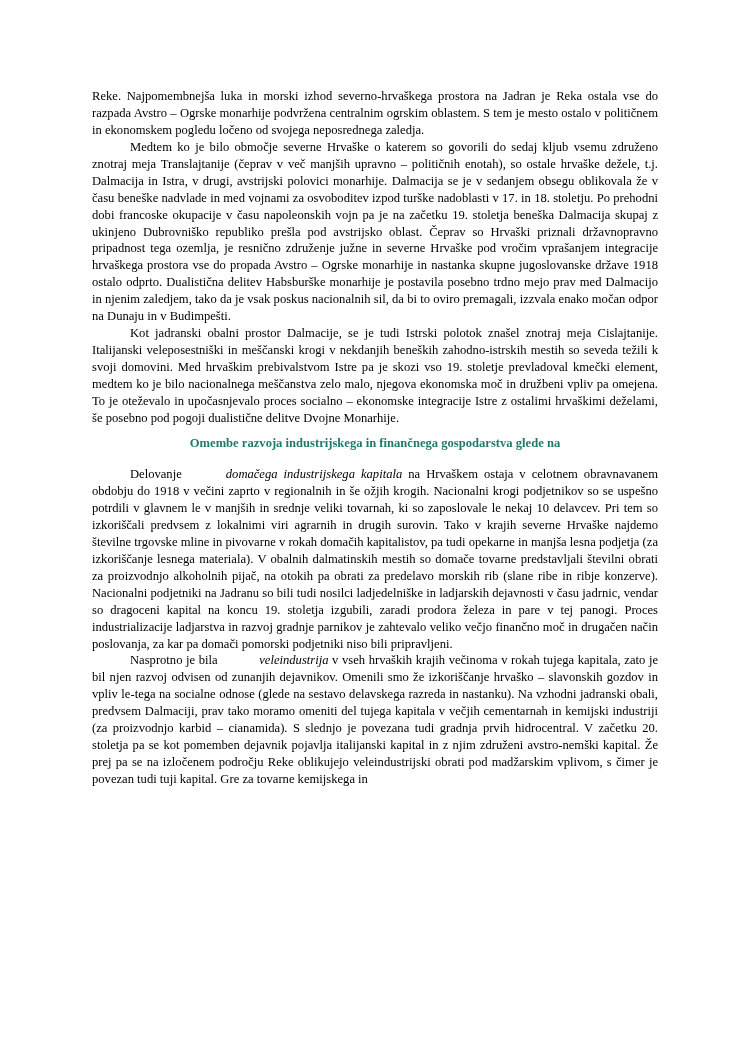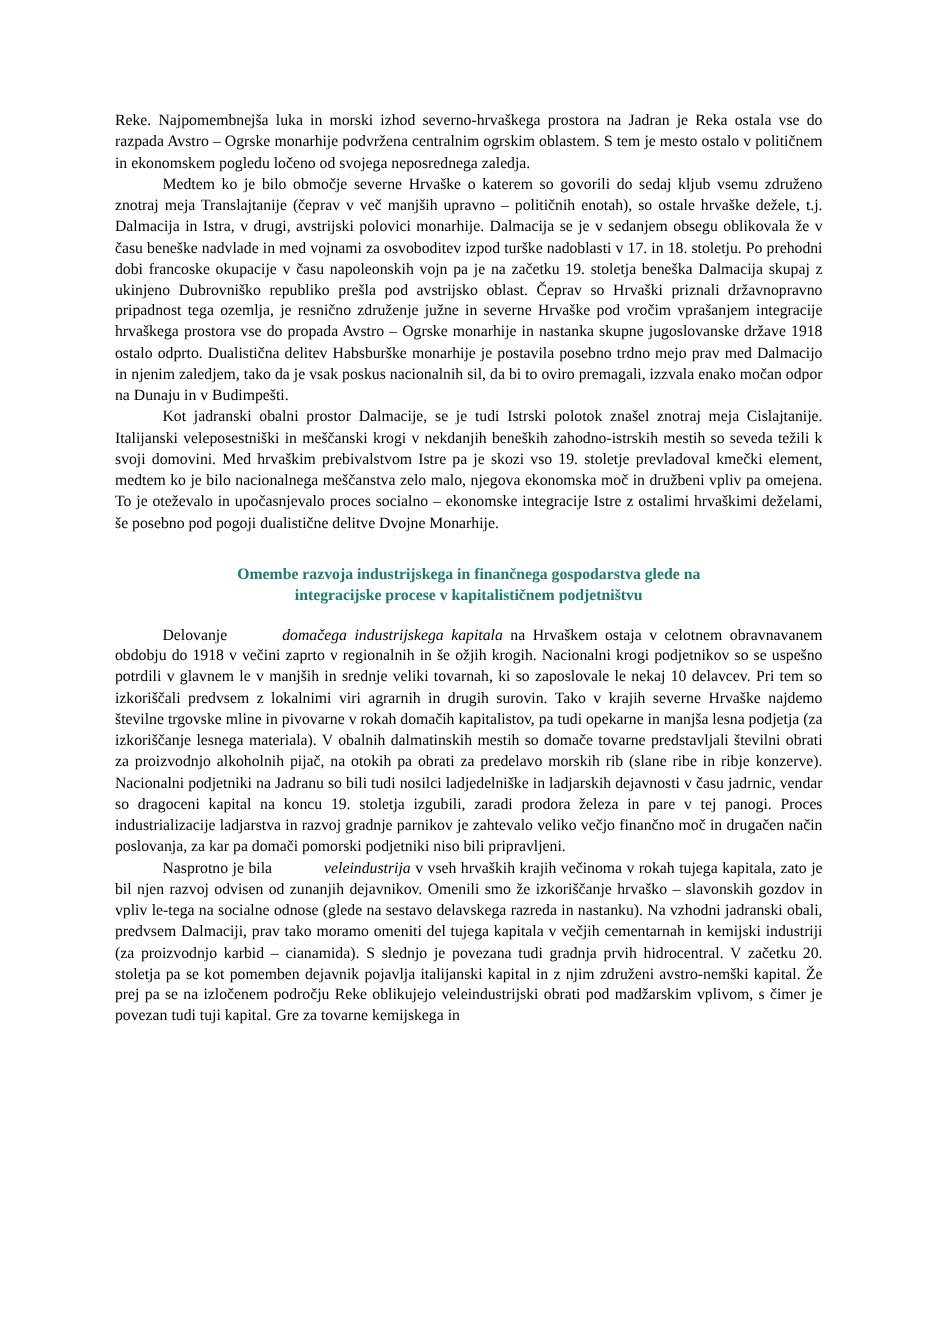--- a/index.html
+++ b/index.html
@@ -30,21 +30,21 @@
     margin: 0;
     text-align: justify;
     text-justify: inter-word;
   }
   .para.indent::before {
     content: "";
     display: inline-block;
     width: 38px;
   }
   .heading {
-    margin: 24px 0 14px 0;
+    margin: 8px 0 14px 0;
     text-align: center;
     color: #1f7a6e;
     font-weight: bold;
     font-size: 12.6px;
     line-height: 1.38;
     padding: 0 26px;
   }
   .heading .line {
     display: block;
   }
@@ -60,21 +60,20 @@
   <div class="doc-body">
 
     <p class="para">Reke. Najpomembnejša luka in morski izhod severno-hrvaškega prostora na Jadran je Reka ostala vse do razpada Avstro – Ogrske monarhije podvržena centralnim ogrskim oblastem. S tem je mesto ostalo v političnem in ekonomskem pogledu ločeno od svojega neposrednega zaledja.</p>
 
     <p class="para indent">Medtem ko je bilo območje severne Hrvaške o katerem so govorili do sedaj kljub vsemu združeno znotraj meja Translajtanije (čeprav v več manjših upravno – političnih enotah), so ostale hrvaške dežele, t.j. Dalmacija in Istra, v drugi, avstrijski polovici monarhije. Dalmacija se je v sedanjem obsegu oblikovala že v času beneške nadvlade in med vojnami za osvoboditev izpod turške nadoblasti v 17. in 18. stoletju. Po prehodni dobi francoske okupacije v času napoleonskih vojn pa je na začetku 19. stoletja beneška Dalmacija skupaj z ukinjeno Dubrovniško republiko prešla pod avstrijsko oblast. Čeprav so Hrvaški priznali državnopravno pripadnost tega ozemlja, je resnično združenje južne in severne Hrvaške pod vročim vprašanjem integracije hrvaškega prostora vse do propada Avstro – Ogrske monarhije in nastanka skupne jugoslovanske države 1918 ostalo odprto. Dualistična delitev Habsburške monarhije je postavila posebno trdno mejo prav med Dalmacijo in njenim zaledjem, tako da je vsak poskus nacionalnih sil, da bi to oviro premagali, izzvala enako močan odpor na Dunaju in v Budimpešti.</p>
 
     <p class="para indent">Kot jadranski obalni prostor Dalmacije, se je tudi Istrski polotok znašel znotraj meja Cislajtanije. Italijanski veleposestniški in meščanski krogi v nekdanjih beneških zahodno-istrskih mestih so seveda težili k svoji domovini. Med hrvaškim prebivalstvom Istre pa je skozi vso 19. stoletje prevladoval kmečki element, medtem ko je bilo nacionalnega meščanstva zelo malo, njegova ekonomska moč in družbeni vpliv pa omejena. To je oteževalo in upočasnjevalo proces socialno – ekonomske integracije Istre z ostalimi hrvaškimi deželami, še posebno pod pogoji dualistične delitve Dvojne Monarhije.</p>
 
     <div class="heading">
       <span class="line">Omembe razvoja industrijskega in finančnega gospodarstva glede na</span>
-      <span class="line">integracijske procese v kapitalističnem podjetništvu</span>
     </div>
 
     <p class="para indent"><span>Delovanje </span><span class="it">domačega industrijskega kapitala</span><span> na Hrvaškem ostaja v celotnem obravnavanem obdobju do 1918 v večini zaprto v regionalnih in še ožjih krogih. Nacionalni krogi podjetnikov so se uspešno potrdili v glavnem le v manjših in srednje veliki tovarnah, ki so zaposlovale le nekaj 10 delavcev. Pri tem so izkoriščali predvsem z lokalnimi viri agrarnih in drugih surovin. Tako v krajih severne Hrvaške najdemo številne trgovske mline in pivovarne v rokah domačih kapitalistov, pa tudi opekarne in manjša lesna podjetja (za izkoriščanje lesnega materiala). V obalnih dalmatinskih mestih so domače tovarne predstavljali številni obrati za proizvodnjo alkoholnih pijač, na otokih pa obrati za predelavo morskih rib (slane ribe in ribje konzerve). Nacionalni podjetniki na Jadranu so bili tudi nosilci ladjedelniške in ladjarskih dejavnosti v času jadrnic, vendar so dragoceni kapital na koncu 19. stoletja izgubili, zaradi prodora železa in pare v tej panogi. Proces industrializacije ladjarstva in razvoj gradnje parnikov je zahtevalo veliko večjo finančno moč in drugačen način poslovanja, za kar pa domači pomorski podjetniki niso bili pripravljeni.</span></p>
 
     <p class="para indent"><span>Nasprotno je bila </span><span class="it">veleindustrija</span><span> v vseh hrvaških krajih večinoma v rokah tujega kapitala, zato je bil njen razvoj odvisen od zunanjih dejavnikov. Omenili smo že izkoriščanje hrvaško – slavonskih gozdov in vpliv le-tega na socialne odnose (glede na sestavo delavskega razreda in nastanku). Na vzhodni jadranski obali, predvsem Dalmaciji, prav tako moramo omeniti del tujega kapitala v večjih cementarnah in kemijski industriji (za proizvodnjo karbid – cianamida). S slednjo je povezana tudi gradnja prvih hidrocentral. V začetku 20. stoletja pa se kot pomemben dejavnik pojavlja italijanski kapital in z njim združeni avstro-nemški kapital. Že prej pa se na izločenem področju Reke oblikujejo veleindustrijski obrati pod madžarskim vplivom, s čimer je povezan tudi tuji kapital. Gre za tovarne kemijskega in</span></p>
 
   </div>
 </div>
 
 </body></html>

